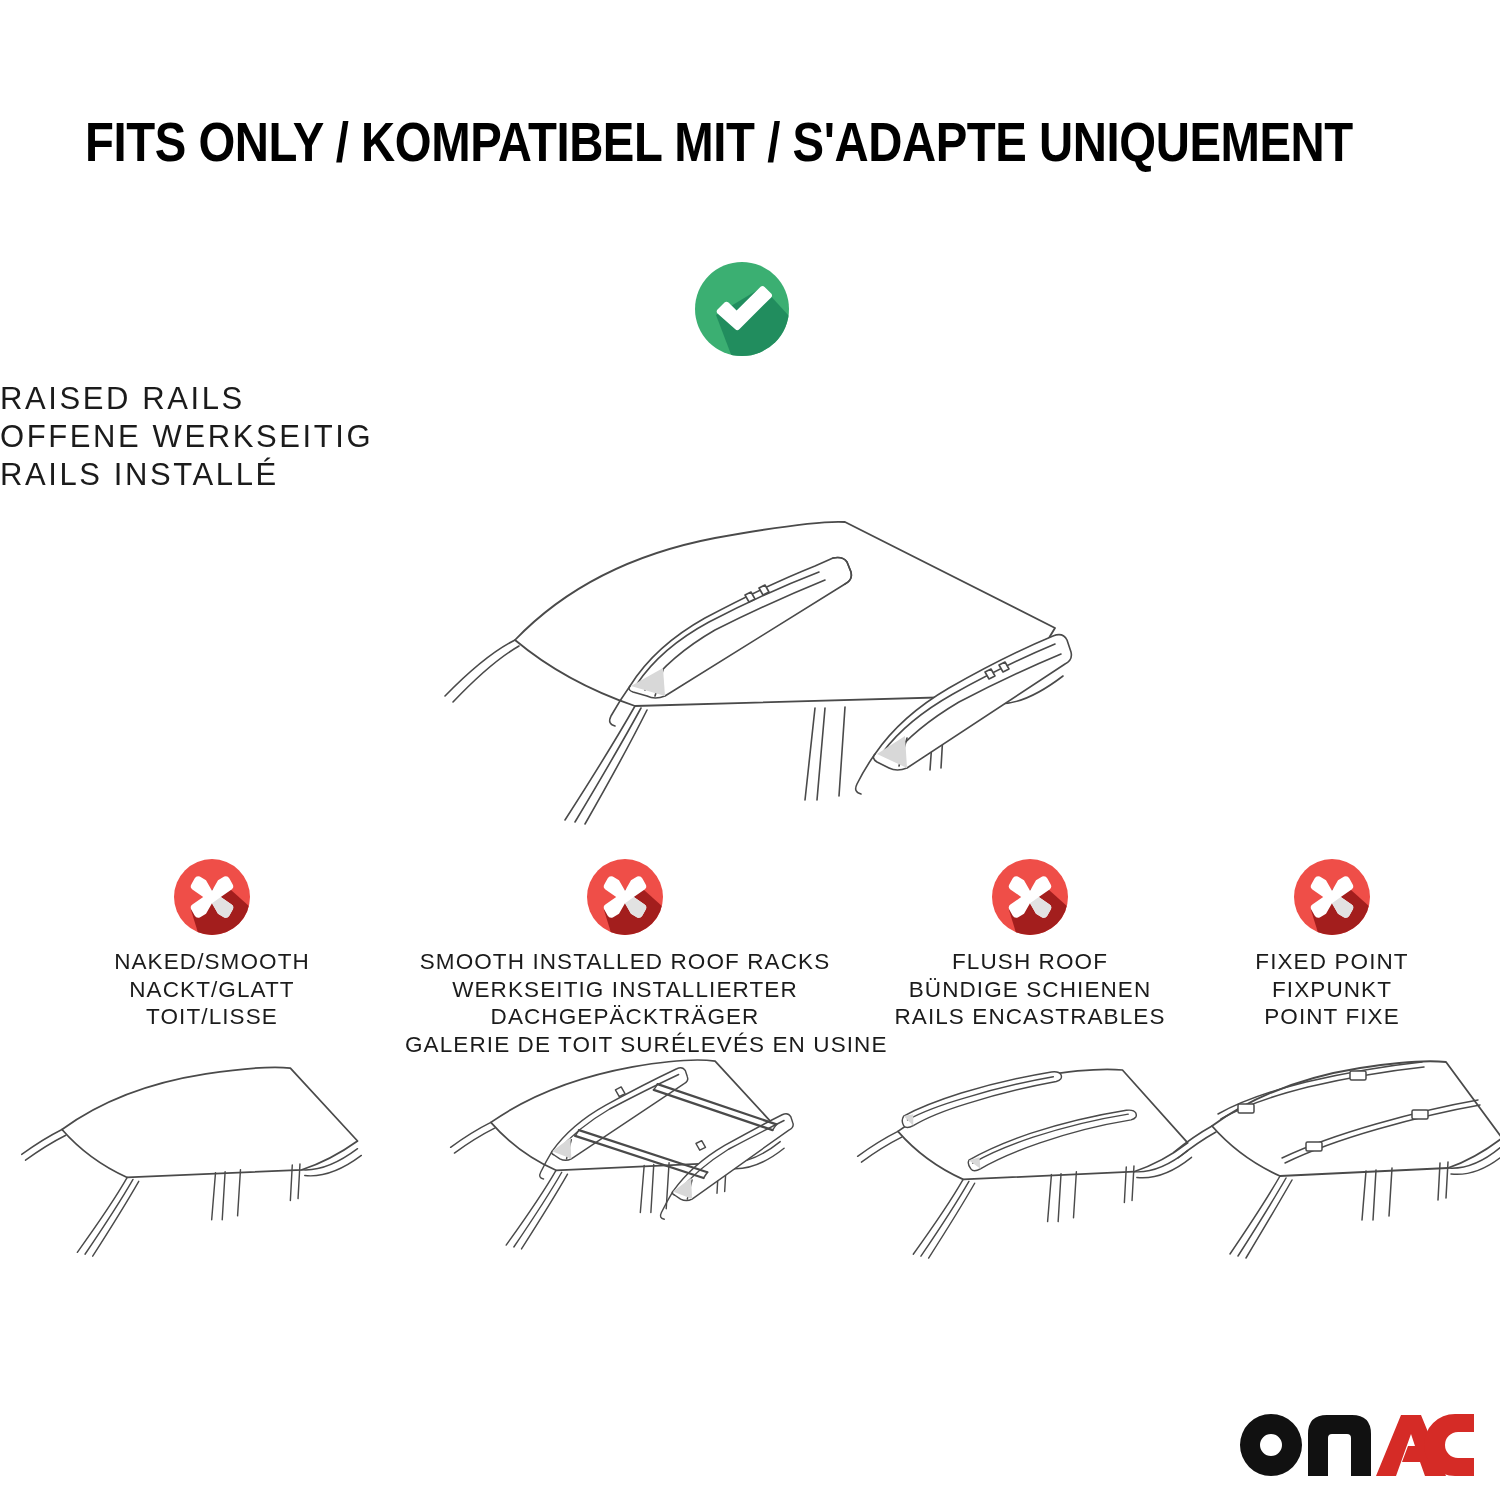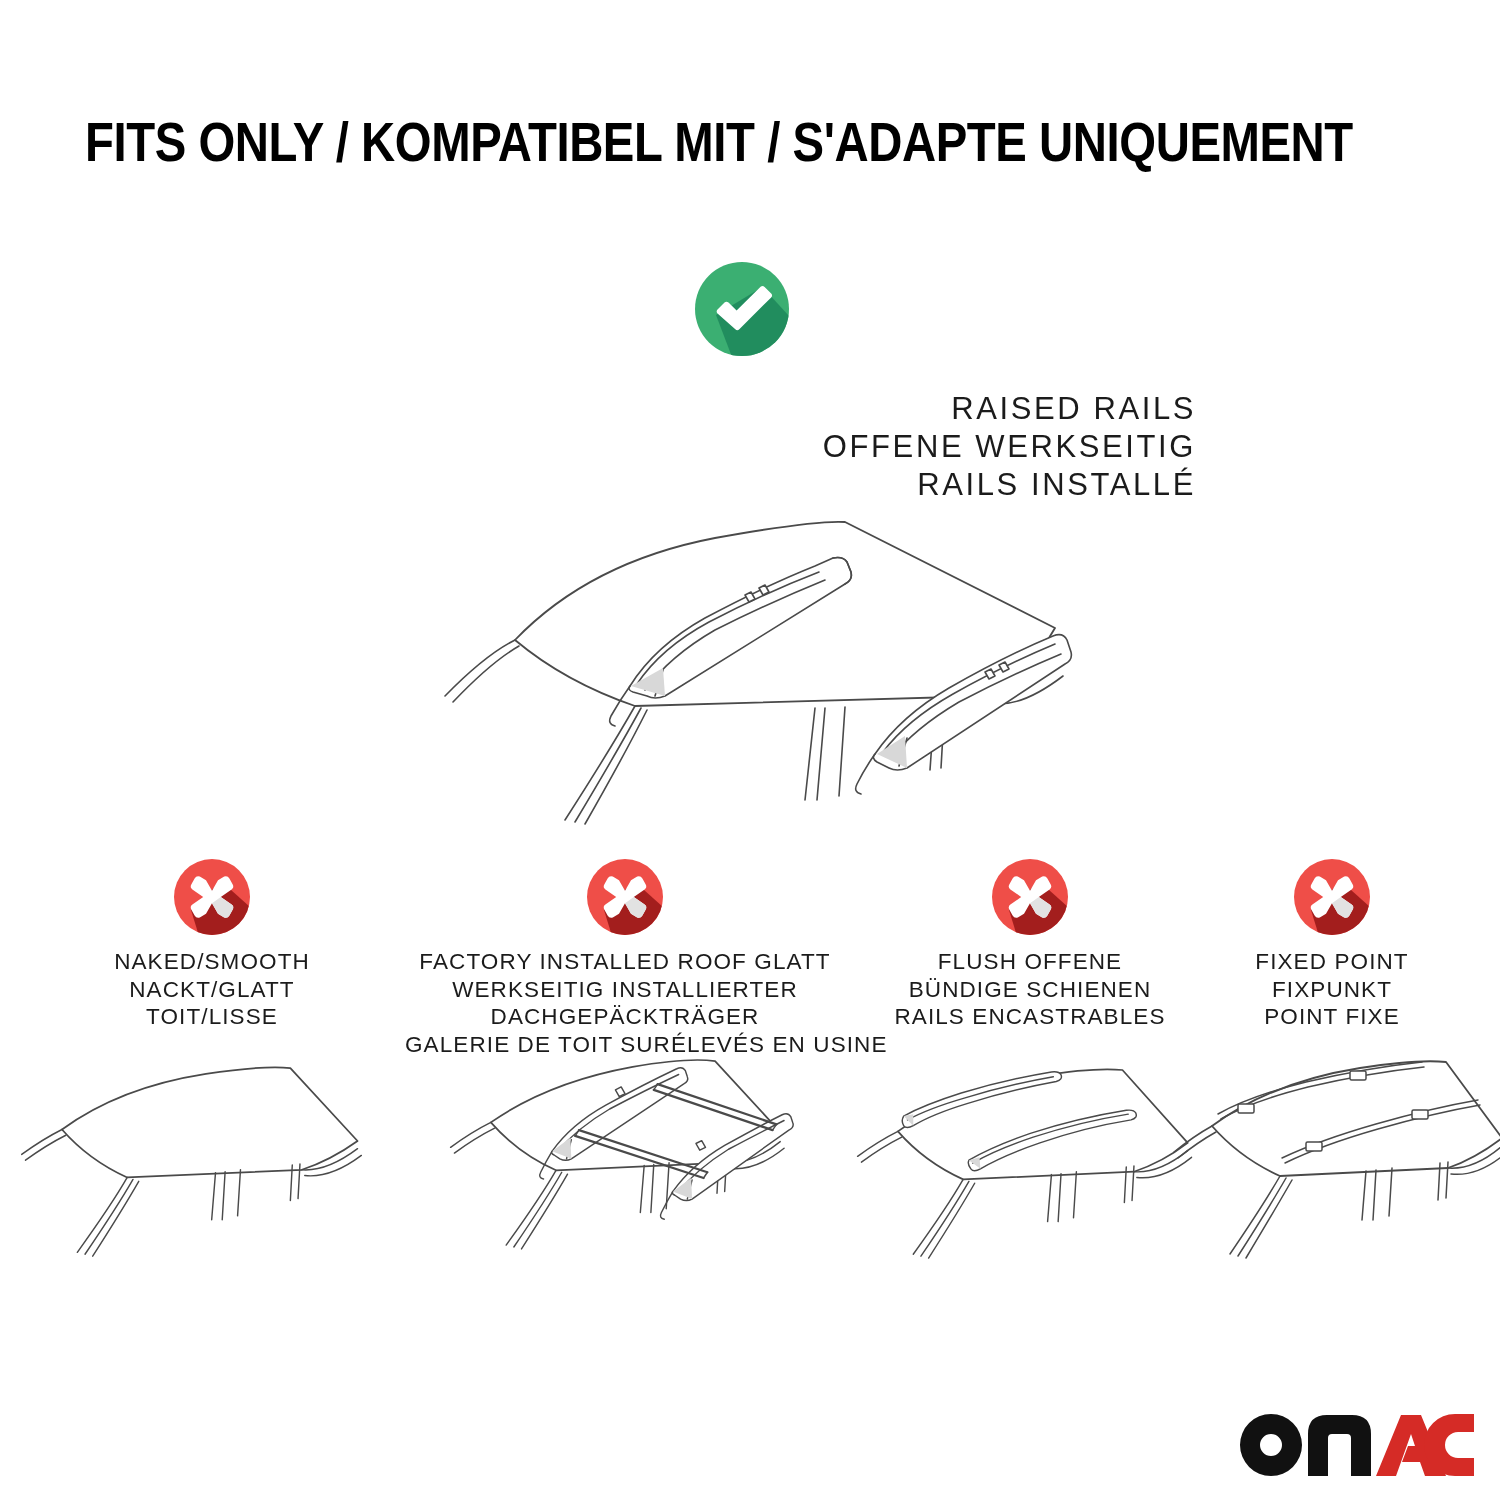--- a/index.html
+++ b/index.html
@@ -43,23 +43,23 @@
   .x-icon {
     position: absolute;
     width: 78px;
     height: 78px;
   }
 
   
   .primary-labels {
     position: absolute;
     left: 0;
-    top: 390px;
+    top: 380px;
     width: 1196px;
-    text-align: right;
+    text-align: left;
   }
   .primary-labels .line {
     font-size: 31px;
     line-height: 38px;
     letter-spacing: 2.6px;
     color: #1b1b1b;
     font-weight: 400;
     white-space: nowrap;
   }
 
@@ -259,21 +259,21 @@
         <circle cx="39" cy="39" r="38" fill="#EF4E48"></circle>
         <g clip-path="url(#xc1)">
           <path d="M48 23 L78 50 L78 78 L26 78 L18 52 Z" fill="#9E1B1B" opacity="0.95"></path>
         </g>
         <path d="M26.8 18.6 L33 22.2 L39 32.8 L45 22.2 L51.2 18.6 Q54.6 17.4 56.4 20.6 L59.6 26.2 Q61.4 29.4 58.6 31.4 L47.8 39 L58.6 46.6 Q61.4 48.6 59.6 51.8 L56.4 57.4 Q54.6 60.6 51.2 59.4 L45 55.8 L39 45.2 L33 55.8 L26.8 59.4 Q23.4 60.6 21.6 57.4 L18.4 51.8 Q16.6 48.6 19.4 46.6 L30.2 39 L19.4 31.4 Q16.6 29.4 18.4 26.2 L21.6 20.6 Q23.4 17.4 26.8 18.6 Z" fill="#ffffff"></path>
         <path d="M39 45.2 L45 55.8 L51.2 59.4 Q54.6 60.6 56.4 57.4 L59.6 51.8 Q61.4 48.6 58.6 46.6 L47.8 39 Z" fill="#e2e2e2"></path>
       </svg>
     </div>
   </div>
   <div class="labels">
-    <div class="line">FACTORY INSTALLED ROOF GLATT</div>
+    <div class="line">SMOOTH INSTALLED ROOF RACKS</div>
     <div class="line">WERKSEITIG INSTALLIERTER</div>
     <div class="line">DACHGEPÄCKTRÄGER</div>
     <div class="line">GALERIE DE TOIT SURÉLEVÉS EN USINE</div>
   </div>
   <div class="illo">
     <svg viewBox="0 0 396 240" xmlns="http://www.w3.org/2000/svg" fill="none" stroke="#4a4a4a" stroke-width="1.5" stroke-linecap="round" stroke-linejoin="round">
 
       <path d="M58 86 Q118 44 206 28 Q264 18 292 22 L360 96 Q334 118 304 128 L126 136 Q86 118 58 86 Z" fill="#fff" stroke-width="1.8"></path>
       <path d="M58 86 Q38 96 16 112"></path>
       <path d="M62 92 Q42 102 20 118"></path>
@@ -327,21 +327,21 @@
         <circle cx="39" cy="39" r="38" fill="#EF4E48"></circle>
         <g clip-path="url(#xc2)">
           <path d="M48 23 L78 50 L78 78 L26 78 L18 52 Z" fill="#9E1B1B" opacity="0.95"></path>
         </g>
         <path d="M26.8 18.6 L33 22.2 L39 32.8 L45 22.2 L51.2 18.6 Q54.6 17.4 56.4 20.6 L59.6 26.2 Q61.4 29.4 58.6 31.4 L47.8 39 L58.6 46.6 Q61.4 48.6 59.6 51.8 L56.4 57.4 Q54.6 60.6 51.2 59.4 L45 55.8 L39 45.2 L33 55.8 L26.8 59.4 Q23.4 60.6 21.6 57.4 L18.4 51.8 Q16.6 48.6 19.4 46.6 L30.2 39 L19.4 31.4 Q16.6 29.4 18.4 26.2 L21.6 20.6 Q23.4 17.4 26.8 18.6 Z" fill="#ffffff"></path>
         <path d="M39 45.2 L45 55.8 L51.2 59.4 Q54.6 60.6 56.4 57.4 L59.6 51.8 Q61.4 48.6 58.6 46.6 L47.8 39 Z" fill="#e2e2e2"></path>
       </svg>
     </div>
   </div>
   <div class="labels">
-    <div class="line">FLUSH OFFENE</div>
+    <div class="line">FLUSH ROOF</div>
     <div class="line">BÜNDIGE SCHIENEN</div>
     <div class="line">RAILS ENCASTRABLES</div>
   </div>
   <div class="illo">
     <svg viewBox="0 0 396 230" xmlns="http://www.w3.org/2000/svg" fill="none" stroke="#4a4a4a" stroke-width="1.5" stroke-linecap="round" stroke-linejoin="round">
       <path d="M52 80 Q112 36 200 22 Q258 13 286 16 L354 92 Q328 112 298 122 L120 130 Q80 112 52 80 Z" fill="#fff" stroke-width="1.8"></path>
       <path d="M52 80 Q32 90 10 106"></path>
       <path d="M56 86 Q36 96 14 112"></path>
       <path d="M120 130 Q104 158 68 208"></path>
       <path d="M126 132 Q110 160 76 210"></path>

